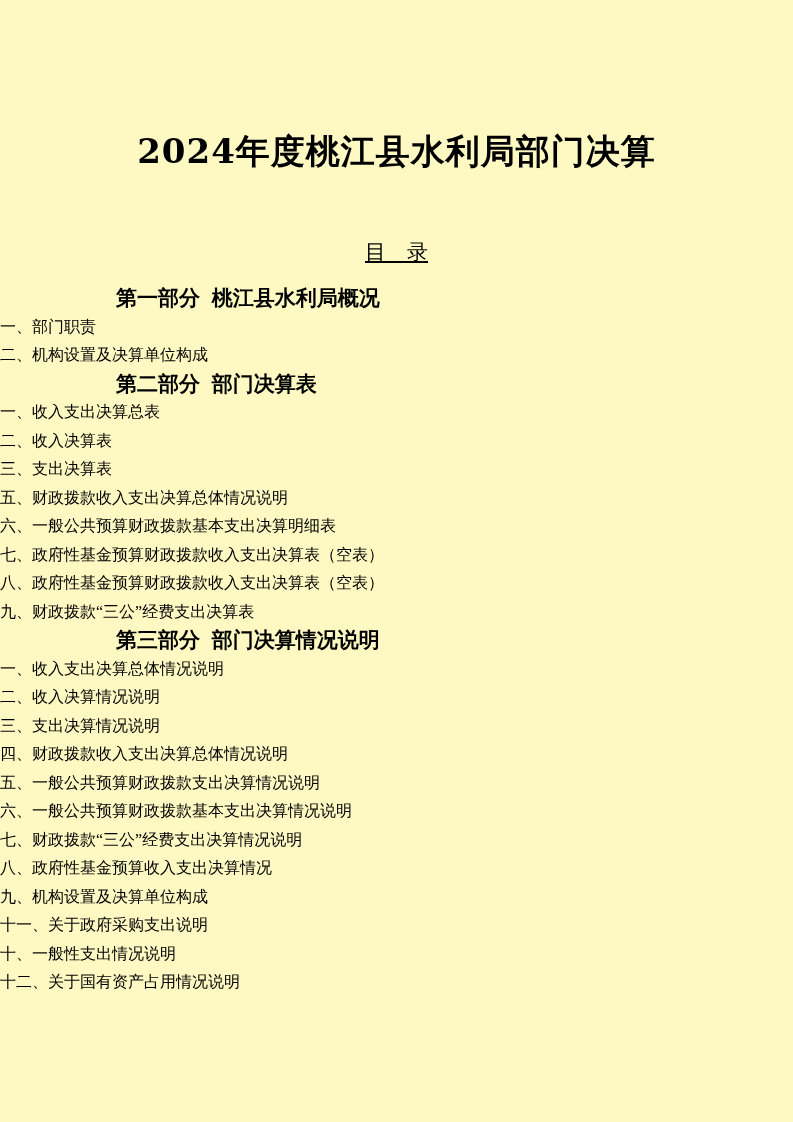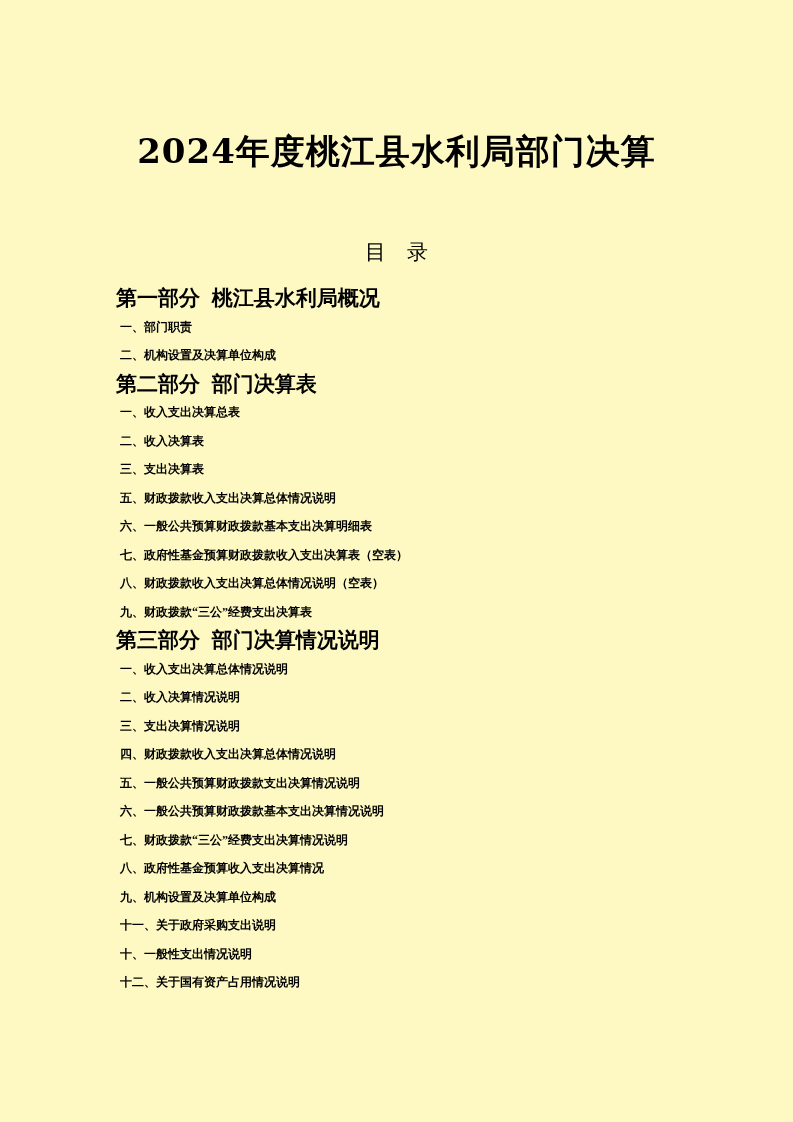--- a/index.html
+++ b/index.html
@@ -26,30 +26,29 @@
     letter-spacing: 1px;
     font-family: "DejaVu Serif", "Liberation Serif", serif;
     white-space: pre;
   }
   .toc-heading {
     margin-top: 70px;
     text-align: center;
     font-size: 21px;
     line-height: 21px;
     white-space: pre;
+    text-decoration: underline;
   }
   .toc-list {
     margin-top: 21px;
   }
   .toc-row {
-    font-size: 12px;
+    font-size: 16px;
     line-height: 28.5px;
     white-space: pre;
-    padding-left: 120px;
-    font-weight: bold;
   }
   .toc-row.section {
     font-size: 21px;
     font-weight: bold;
     padding-left: 116px;
     font-family: "Liberation Sans", "DejaVu Sans", sans-serif;
   }
 </style>
 </head>
 <body>
@@ -63,21 +62,21 @@
       <div class="toc-row section">第一部分  桃江县水利局概况</div>
       <div class="toc-row item">一、部门职责</div>
       <div class="toc-row item">二、机构设置及决算单位构成</div>
       <div class="toc-row section">第二部分  部门决算表</div>
       <div class="toc-row item">一、收入支出决算总表</div>
       <div class="toc-row item">二、收入决算表</div>
       <div class="toc-row item">三、支出决算表</div>
       <div class="toc-row item">五、财政拨款收入支出决算总体情况说明</div>
       <div class="toc-row item">六、一般公共预算财政拨款基本支出决算明细表</div>
       <div class="toc-row item">七、政府性基金预算财政拨款收入支出决算表（空表）</div>
-      <div class="toc-row item">八、财政拨款收入支出决算总体情况说明（空表）</div>
+      <div class="toc-row item">八、政府性基金预算财政拨款收入支出决算表（空表）</div>
       <div class="toc-row item">九、财政拨款“三公”经费支出决算表</div>
       <div class="toc-row section">第三部分  部门决算情况说明</div>
       <div class="toc-row item">一、收入支出决算总体情况说明</div>
       <div class="toc-row item">二、收入决算情况说明</div>
       <div class="toc-row item">三、支出决算情况说明</div>
       <div class="toc-row item">四、财政拨款收入支出决算总体情况说明</div>
       <div class="toc-row item">五、一般公共预算财政拨款支出决算情况说明</div>
       <div class="toc-row item">六、一般公共预算财政拨款基本支出决算情况说明</div>
       <div class="toc-row item">七、财政拨款“三公”经费支出决算情况说明</div>
       <div class="toc-row item">八、政府性基金预算收入支出决算情况</div>

